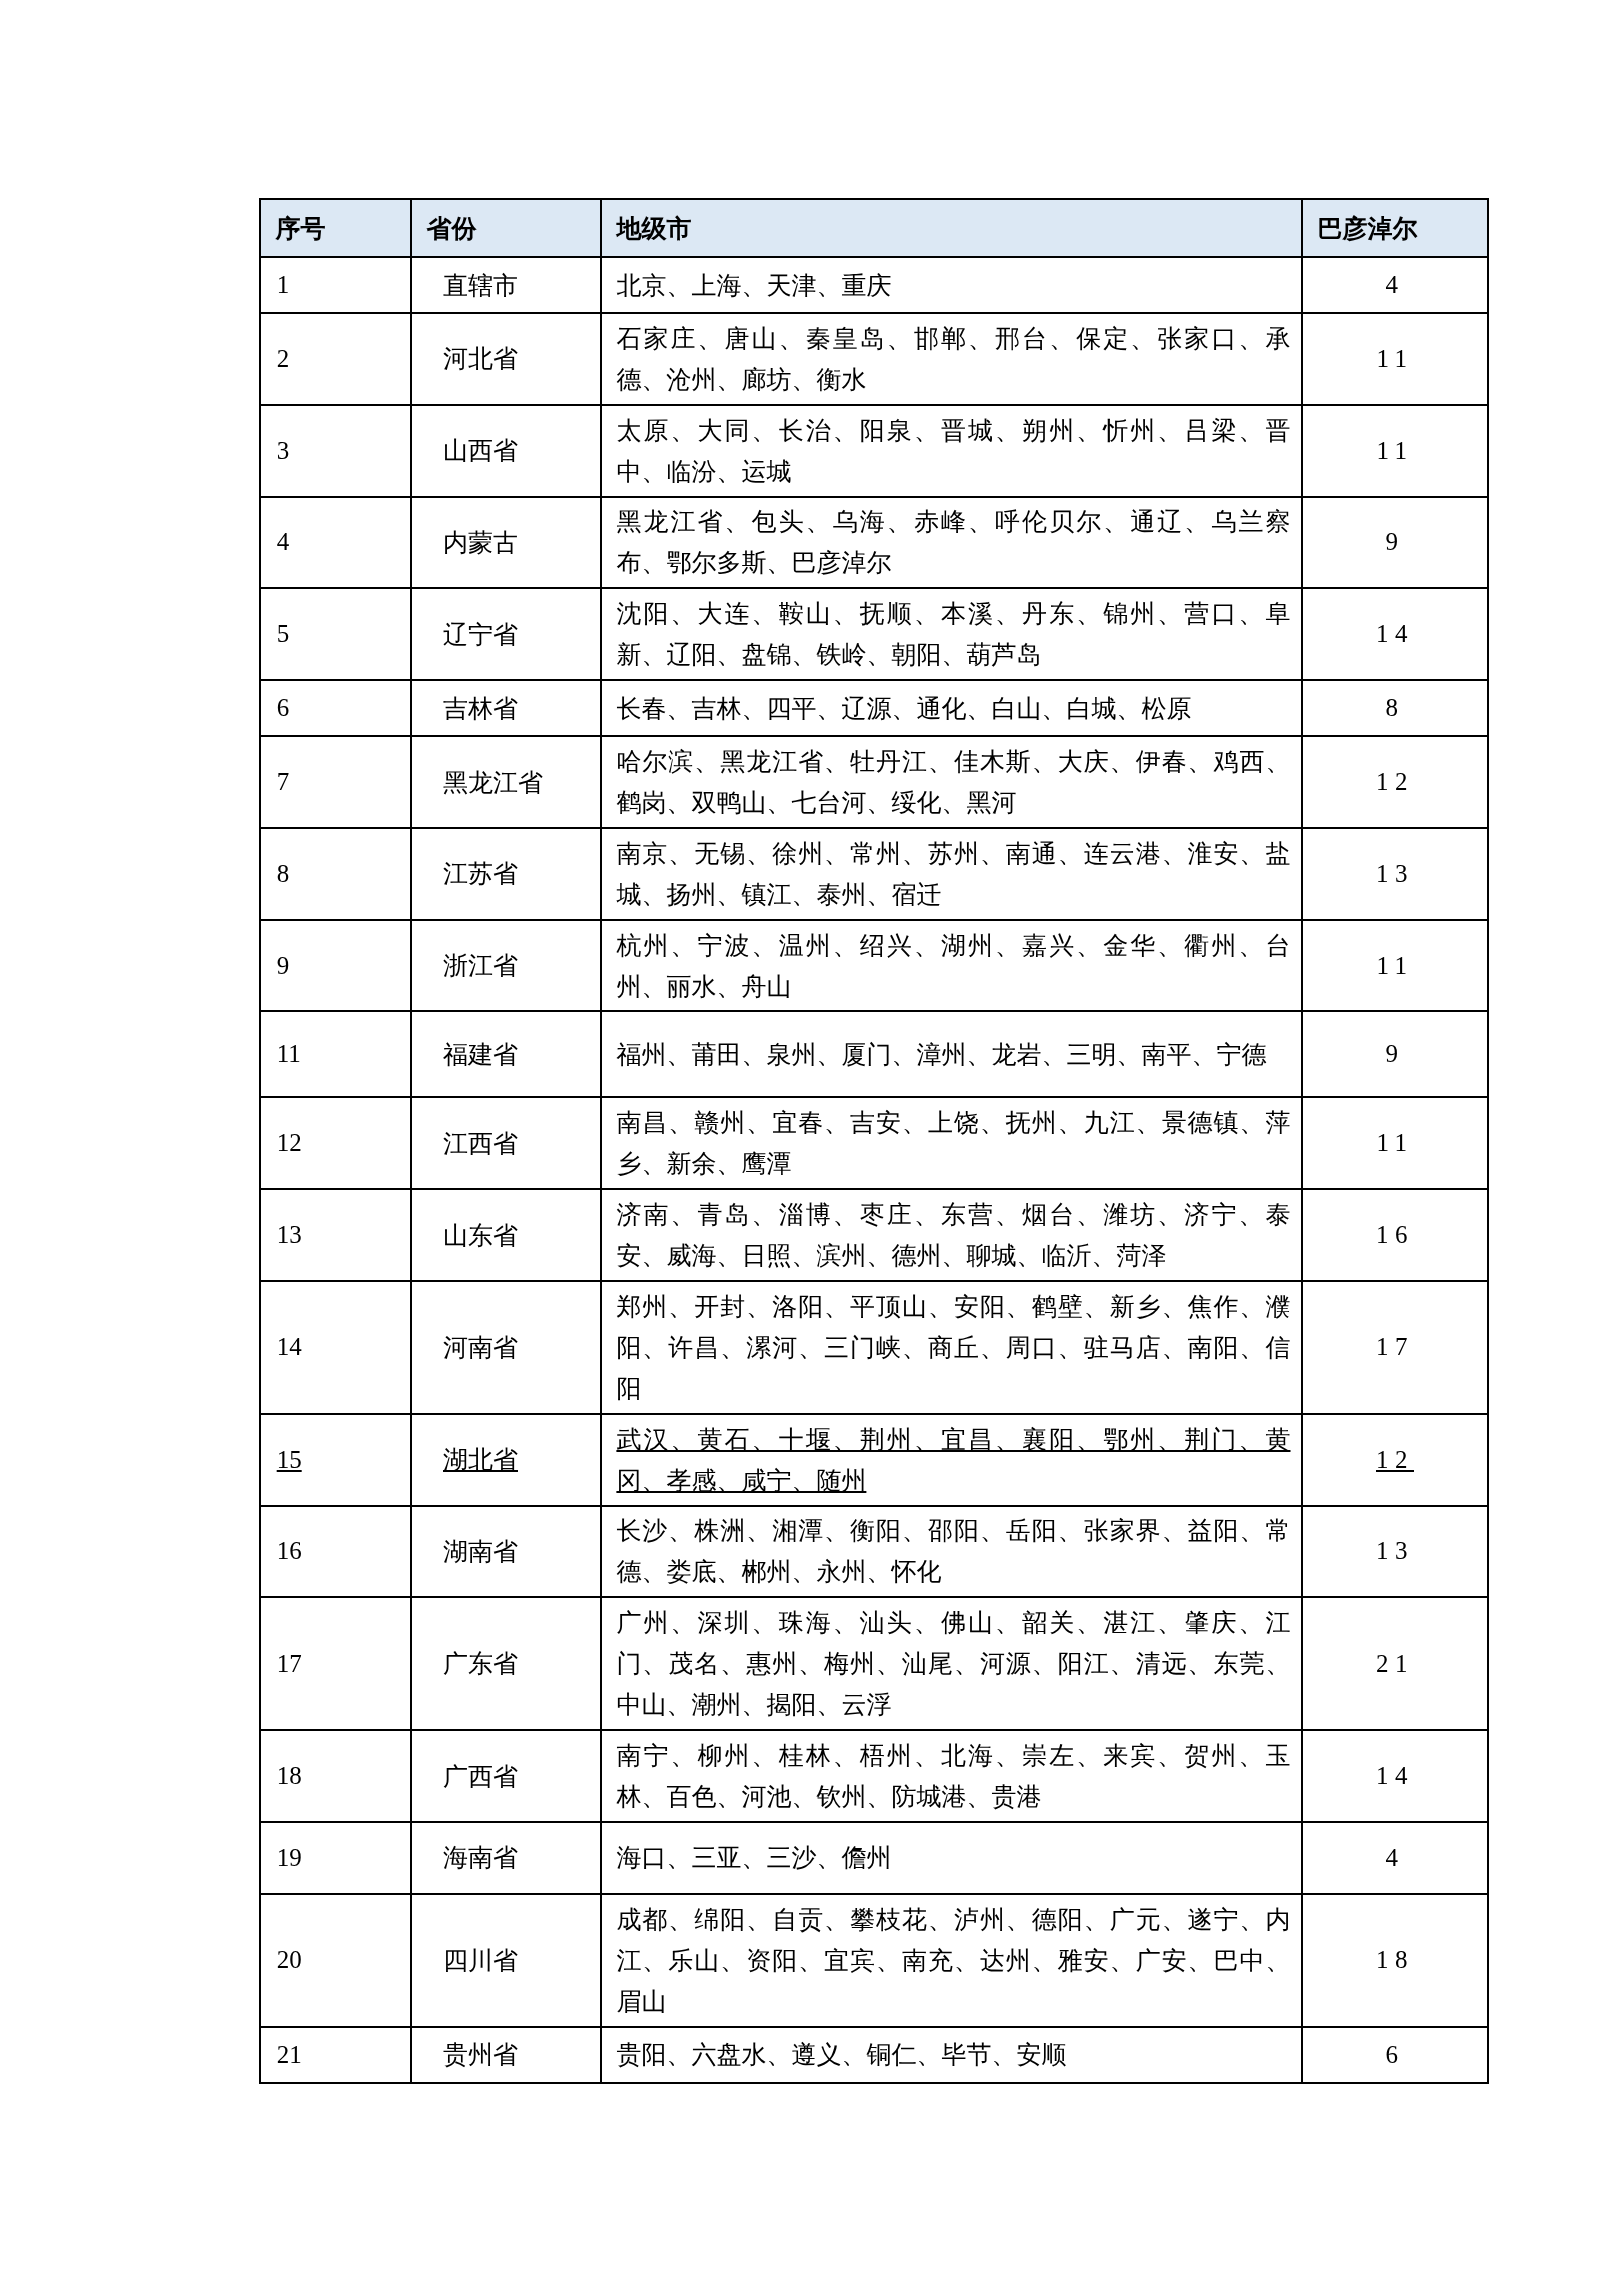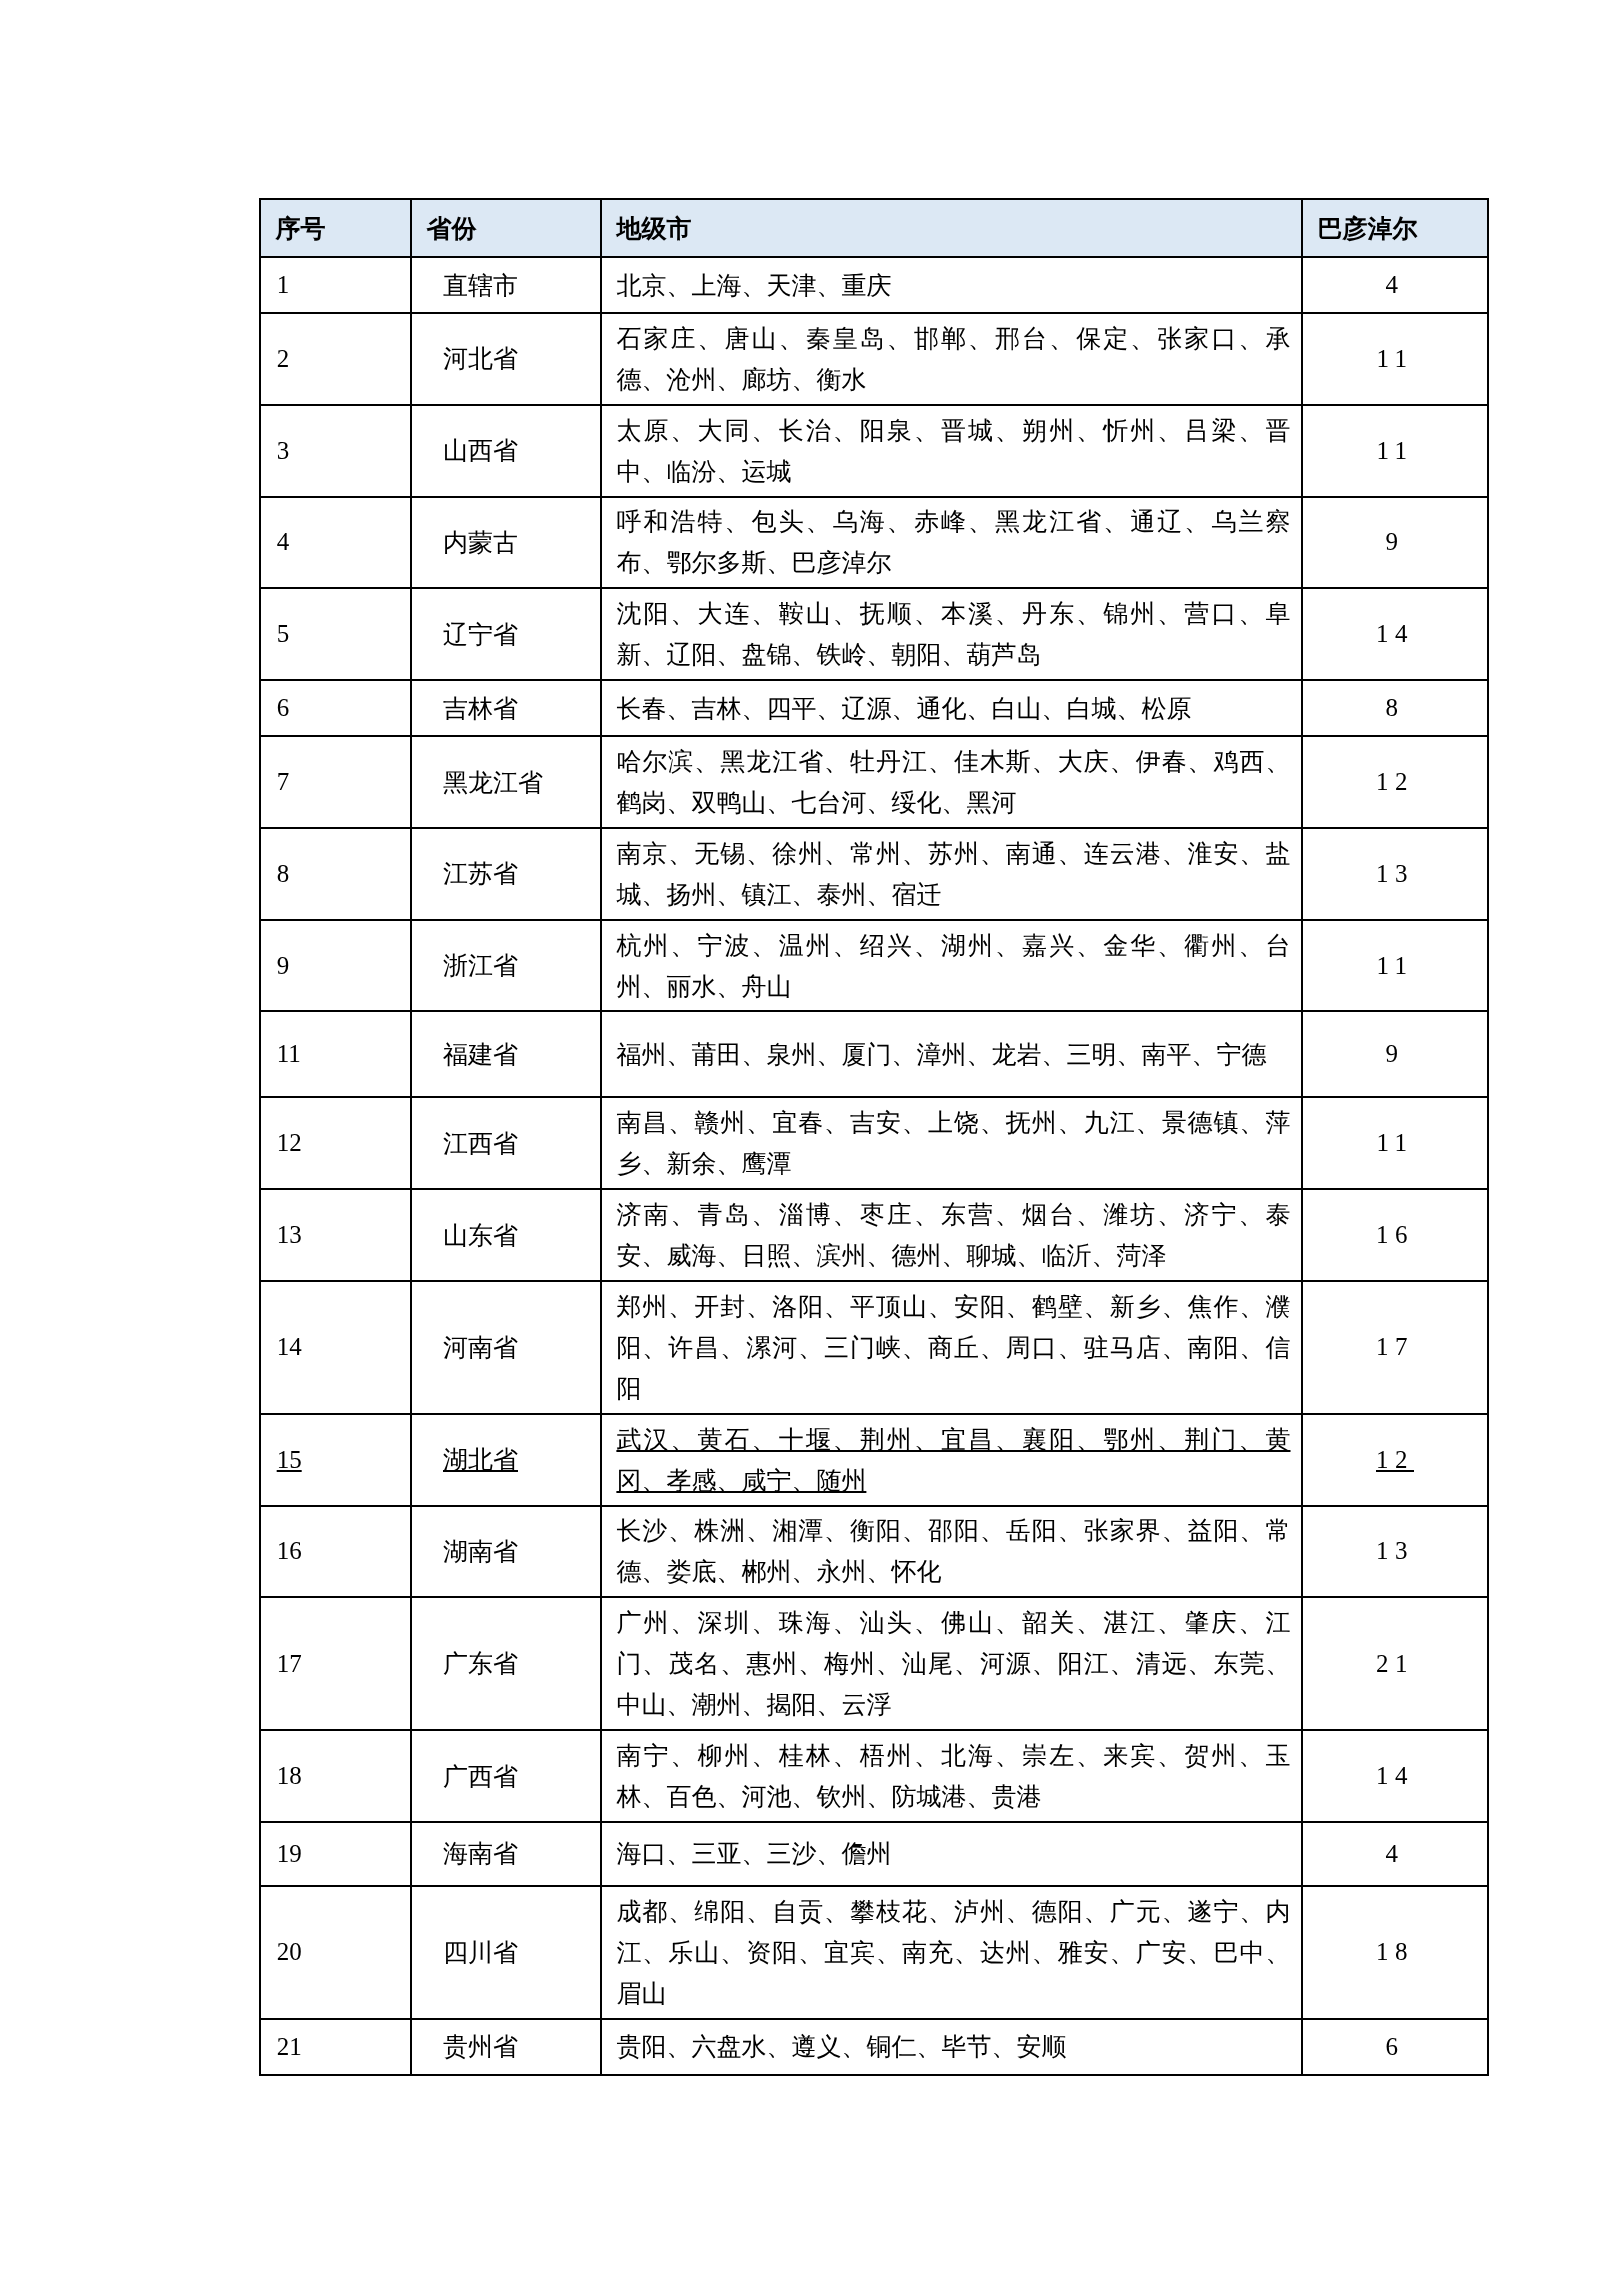--- a/index.html
+++ b/index.html
@@ -81,21 +81,21 @@
     </tr>
         <tr style="height: 86px;">
       <td class="c-index">3</td>
       <td class="c-province">山西省</td>
       <td class="c-cities">太原、大同、长治、阳泉、晋城、朔州、忻州、吕梁、晋中、临汾、运城</td>
       <td class="c-count">11</td>
     </tr>
         <tr style="height: 86px;">
       <td class="c-index">4</td>
       <td class="c-province">内蒙古</td>
-      <td class="c-cities">呼和浩特、包头、乌海、赤峰、黑龙江省、通辽、乌兰察布、鄂尔多斯、巴彦淖尔</td>
+      <td class="c-cities">黑龙江省、包头、乌海、赤峰、呼伦贝尔、通辽、乌兰察布、鄂尔多斯、巴彦淖尔</td>
       <td class="c-count">9</td>
     </tr>
         <tr style="height: 86px;">
       <td class="c-index">5</td>
       <td class="c-province">辽宁省</td>
       <td class="c-cities">沈阳、大连、鞍山、抚顺、本溪、丹东、锦州、营口、阜新、辽阳、盘锦、铁岭、朝阳、葫芦岛</td>
       <td class="c-count">14</td>
     </tr>
         <tr style="height: 56px;">
       <td class="c-index">6</td>
@@ -162,21 +162,21 @@
       <td class="c-province">广东省</td>
       <td class="c-cities">广州、深圳、珠海、汕头、佛山、韶关、湛江、肇庆、江门、茂名、惠州、梅州、汕尾、河源、阳江、清远、东莞、中山、潮州、揭阳、云浮</td>
       <td class="c-count">21</td>
     </tr>
         <tr style="height: 86px;">
       <td class="c-index">18</td>
       <td class="c-province">广西省</td>
       <td class="c-cities">南宁、柳州、桂林、梧州、北海、崇左、来宾、贺州、玉林、百色、河池、钦州、防城港、贵港</td>
       <td class="c-count">14</td>
     </tr>
-        <tr style="height: 64px;">
+        <tr style="height: 72px;">
       <td class="c-index">19</td>
       <td class="c-province">海南省</td>
       <td class="c-cities">海口、三亚、三沙、儋州</td>
       <td class="c-count">4</td>
     </tr>
         <tr style="height: 128px;">
       <td class="c-index">20</td>
       <td class="c-province">四川省</td>
       <td class="c-cities">成都、绵阳、自贡、攀枝花、泸州、德阳、广元、遂宁、内江、乐山、资阳、宜宾、南充、达州、雅安、广安、巴中、眉山</td>
       <td class="c-count">18</td>

